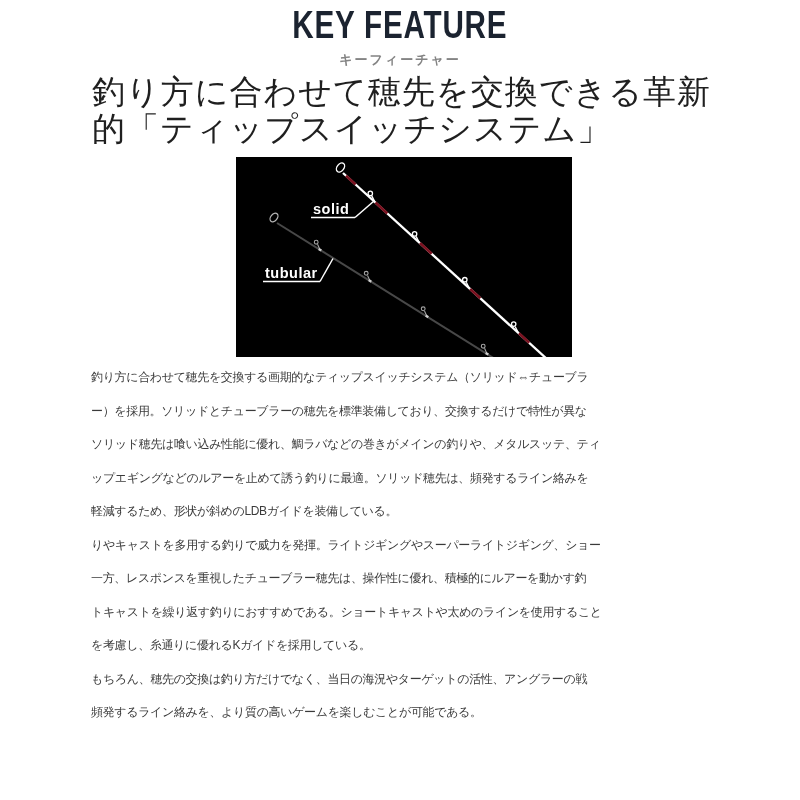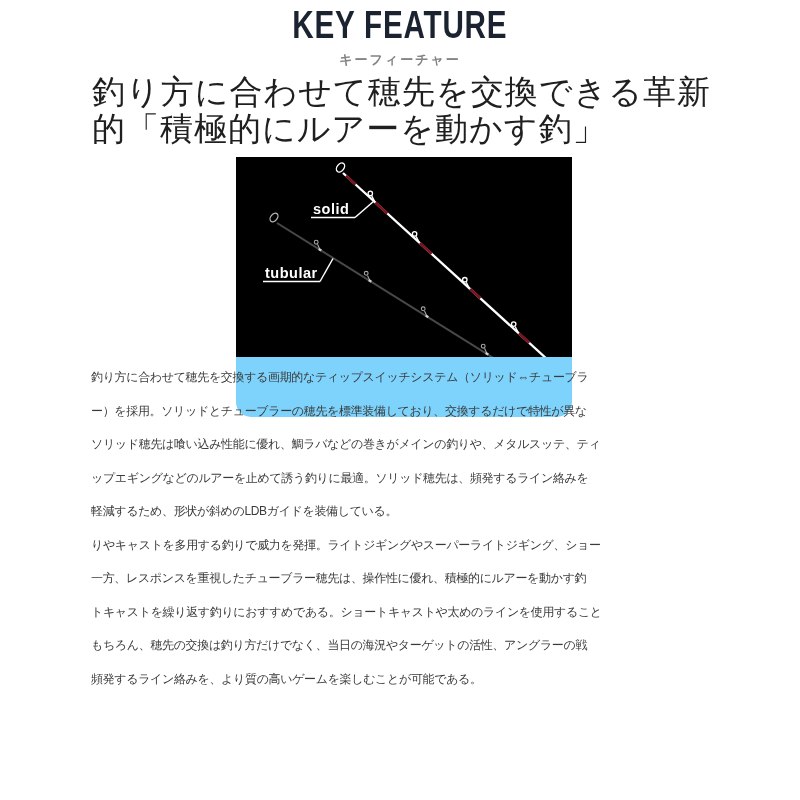--- a/index.html
+++ b/index.html
@@ -16,21 +16,21 @@
     position:absolute; top:52px; left:0; width:800px; text-align:center;
     font-size:13px; line-height:15px; color:#848484; letter-spacing:2px; font-weight:bold;
   }
   .heading {
     position:absolute; left:92px; top:74px; width:640px;
     font-family:"Liberation Serif","DejaVu Serif",serif;
     font-size:33px; line-height:36.5px; color:#1f1f1f; letter-spacing:1px;
   }
   .heading div { white-space:nowrap; }
   .figure {
-    position:absolute; left:236px; top:157px; width:336px; height:260px; background:#7dd3fc;border-radius:15px;
+    position:absolute; left:236px; top:157px; width:336px; height:200px; background:#7dd3fc;border-radius:15px;
   }
   .figure svg { display:block; }
   .body-text {
     position:absolute; left:91px; top:361px; width:660px;
     font-size:12px; color:#3a3a3a; letter-spacing:-0.35px;
   }
   .body-line { height:33.5px; line-height:33.5px; white-space:nowrap; }
   .footnote {
     position:absolute; top:758px; right:37px;
     font-size:18.5px; line-height:24px; color:#222222;
@@ -42,21 +42,21 @@
 
 <div class="page">
 
   <div class="kf-title-wrap">
     <span class="kf-title">KEY FEATURE</span>
   </div>
   <div class="kf-sub">キーフィーチャー</div>
 
   <div class="heading">
     <div>釣り方に合わせて穂先を交換できる革新</div>
-    <div>的「積極的にルアーを動かす釣」</div>
+    <div>的「ティップスイッチシステム」</div>
   </div>
 
   <div class="figure">
     <svg width="336" height="200" viewBox="0 0 336 200">
       <rect x="0" y="0" width="336" height="200" fill="#000000"></rect>
 
       <g>
         <line x1="41" y1="66" x2="259" y2="202" stroke="#484848" stroke-width="2"></line>
         <ellipse cx="38" cy="60.5" rx="3.2" ry="4.8" transform="rotate(40 38 60.5)" fill="none" stroke="#b5b5b5" stroke-width="1.3"></ellipse>
         <g stroke="#a5a5a5" stroke-width="1.1" fill="none">
@@ -114,18 +114,19 @@
 
   <div class="body-text">
     <div class="body-line">釣り方に合わせて穂先を交換する画期的なティップスイッチシステム（ソリッド⇔チューブラ</div>
     <div class="body-line">ー）を採用。ソリッドとチューブラーの穂先を標準装備しており、交換するだけで特性が異な</div>
     <div class="body-line">ソリッド穂先は喰い込み性能に優れ、鯛ラバなどの巻きがメインの釣りや、メタルスッテ、ティ</div>
     <div class="body-line">ップエギングなどのルアーを止めて誘う釣りに最適。ソリッド穂先は、頻発するライン絡みを</div>
     <div class="body-line">軽減するため、形状が斜めのLDBガイドを装備している。</div>
     <div class="body-line">りやキャストを多用する釣りで威力を発揮。ライトジギングやスーパーライトジギング、ショー</div>
     <div class="body-line">一方、レスポンスを重視したチューブラー穂先は、操作性に優れ、積極的にルアーを動かす釣</div>
     <div class="body-line">トキャストを繰り返す釣りにおすすめである。ショートキャストや太めのラインを使用すること</div>
+    <div class="body-line">を考慮し、糸通りに優れるKガイドを採用している。</div>
     <div class="body-line">もちろん、穂先の交換は釣り方だけでなく、当日の海況やターゲットの活性、アングラーの戦</div>
     <div class="body-line">頻発するライン絡みを、より質の高いゲームを楽しむことが可能である。</div>
   </div>
 
 
 </div>
 
 </body></html>

